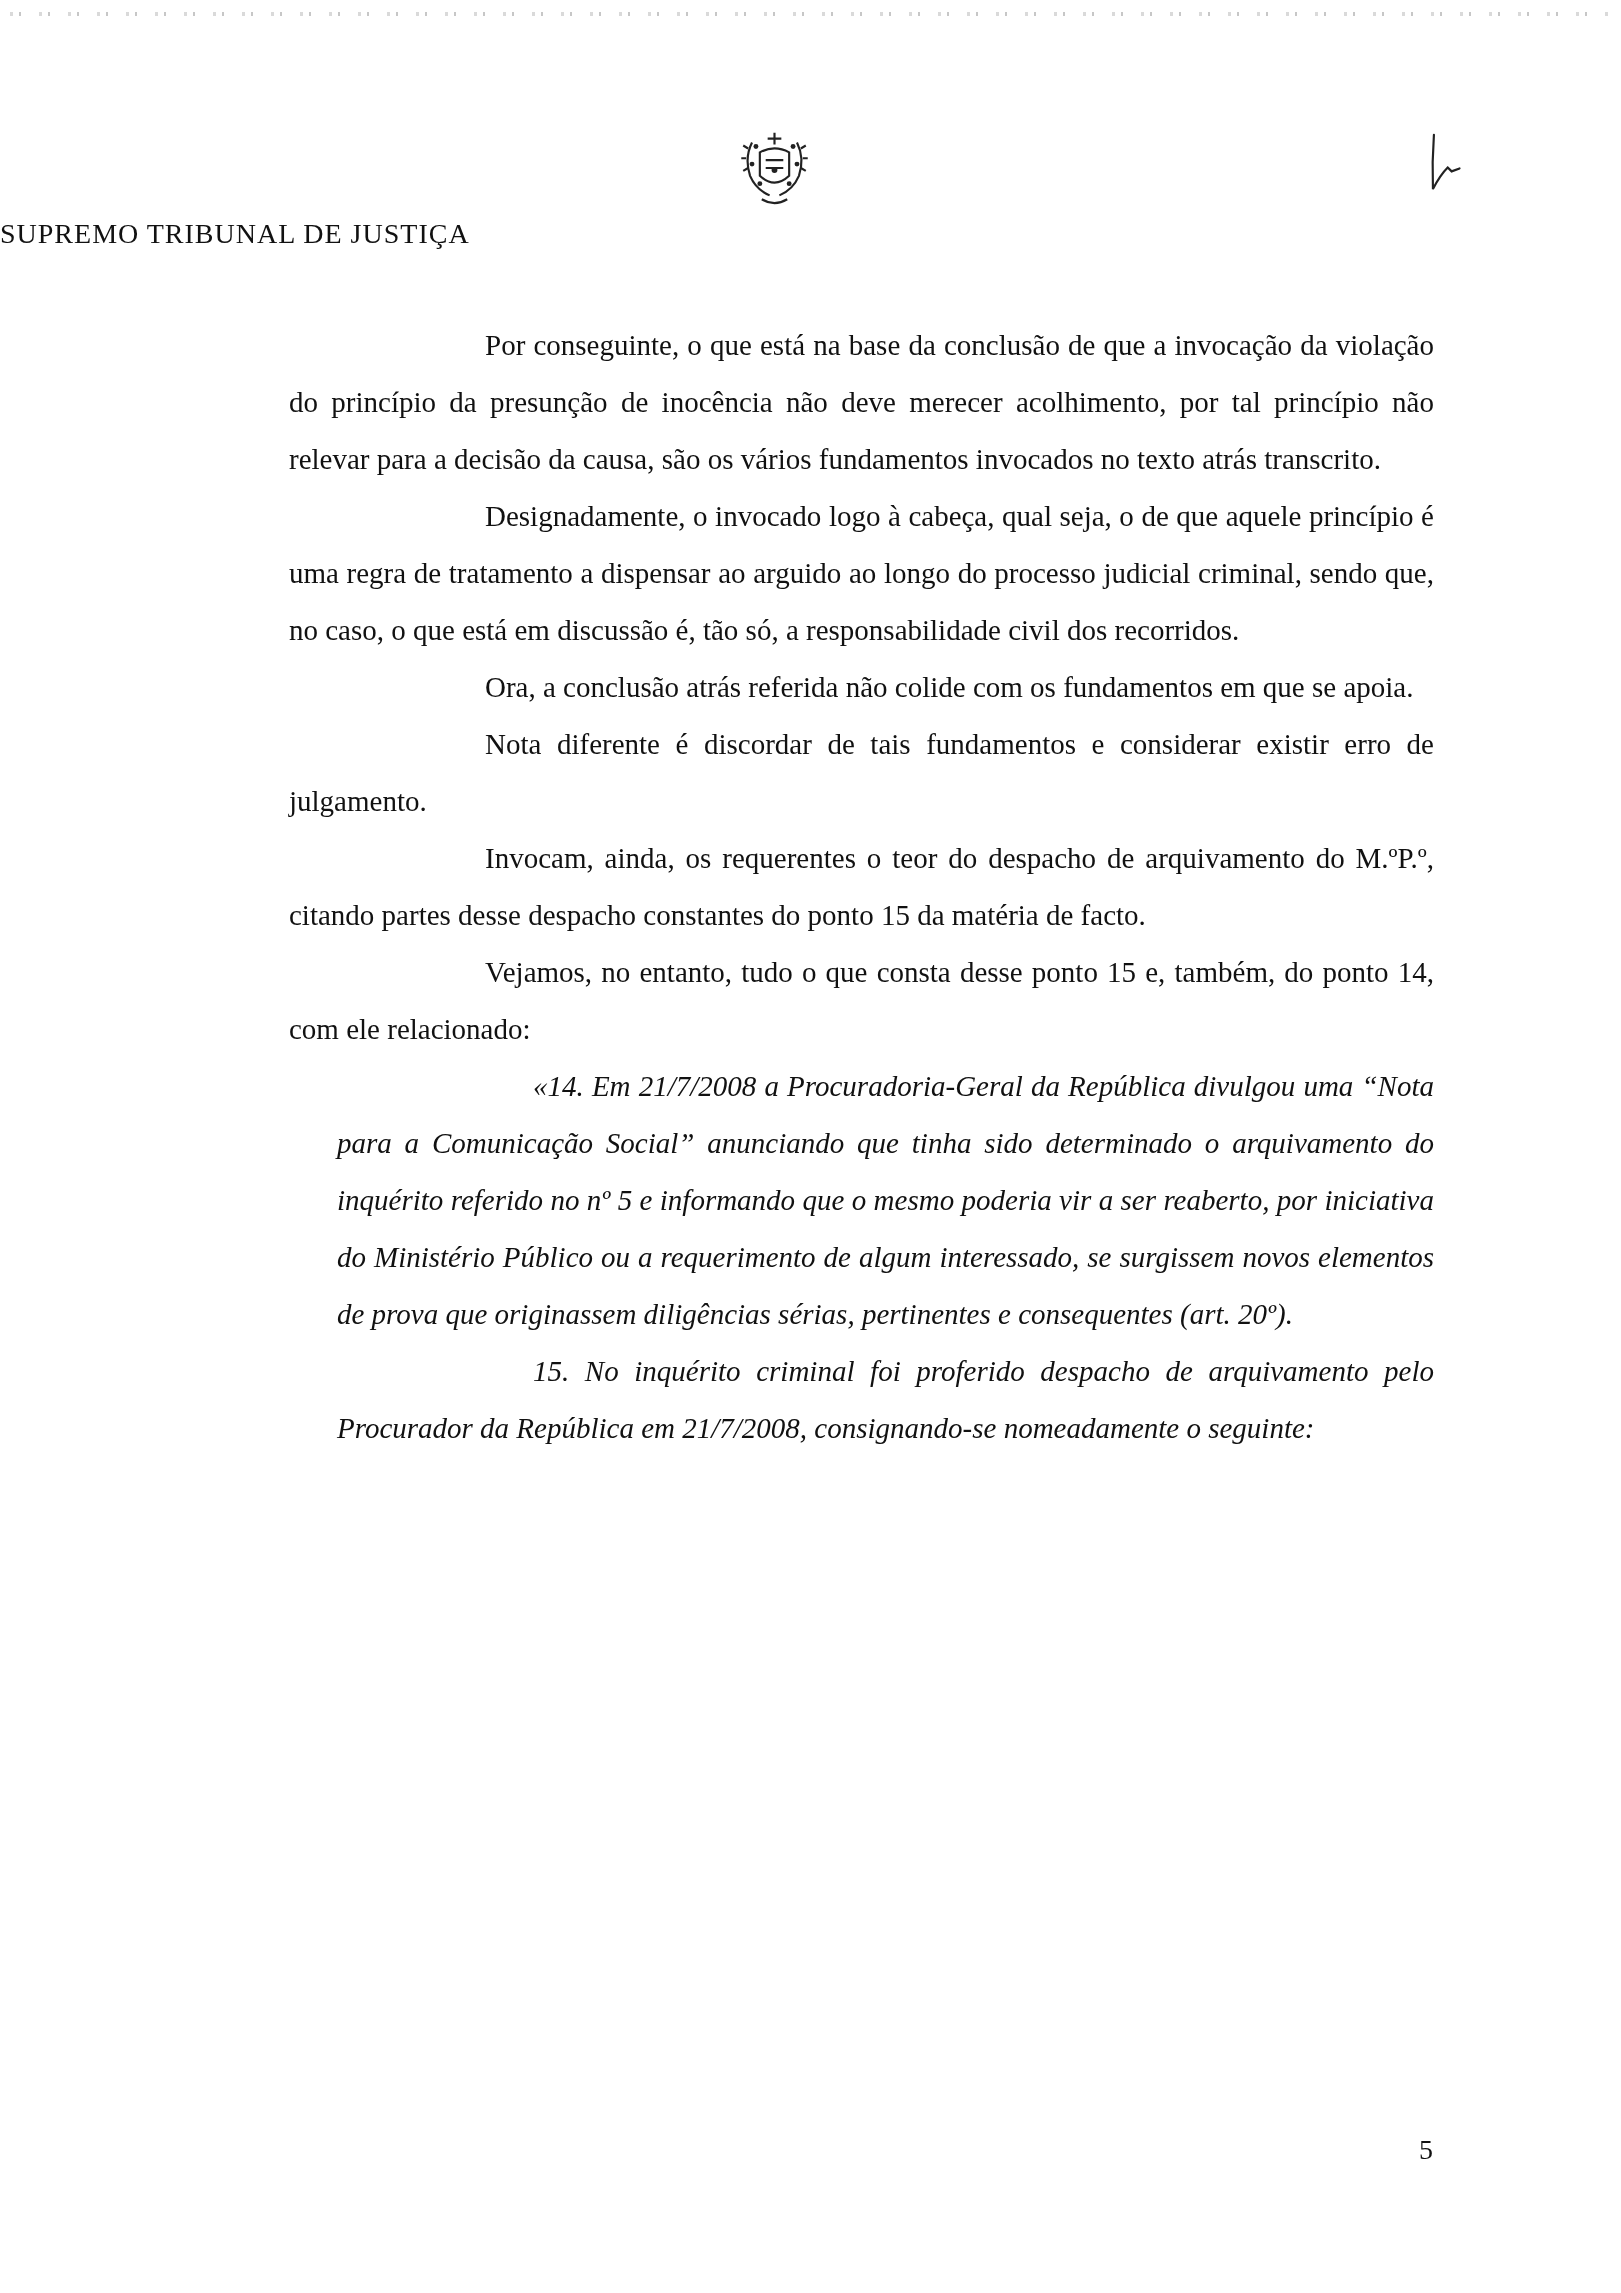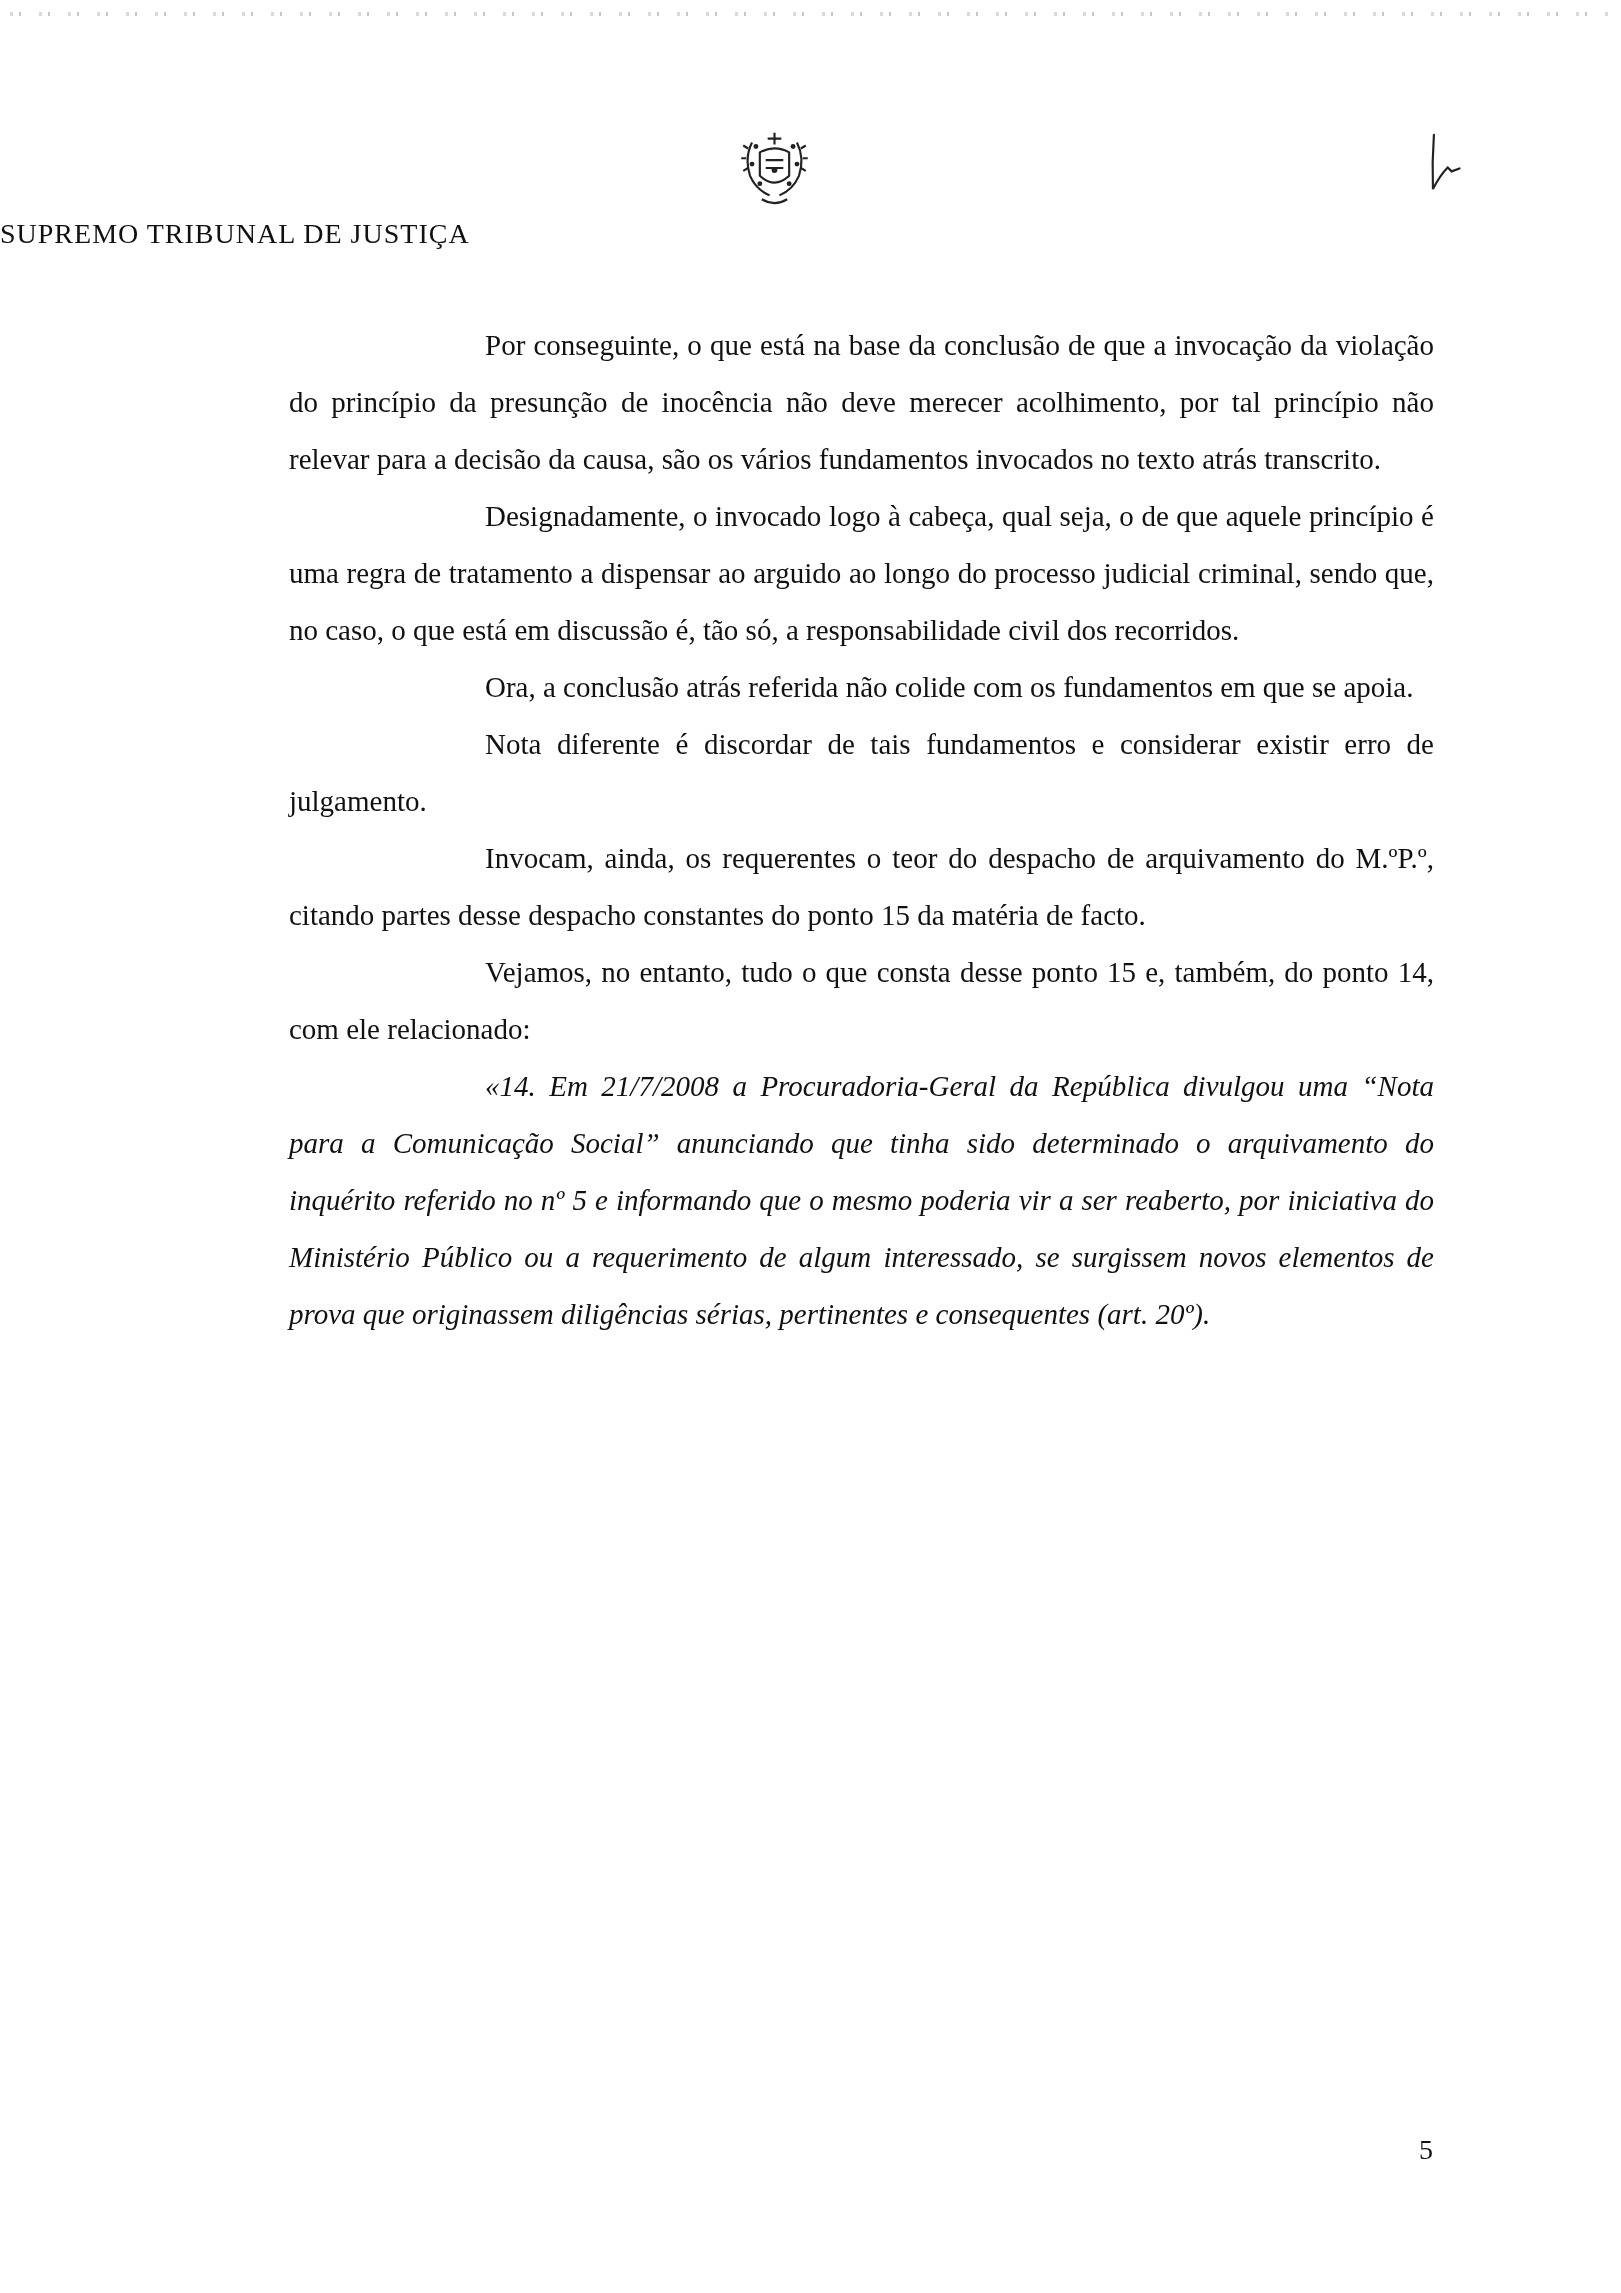--- a/index.html
+++ b/index.html
@@ -5,21 +5,21 @@
   html, body { margin: 0; padding: 0; background: #ffffff; }
   body { width: 1621px; height: 2294px; position: relative; overflow: hidden; font-family: "Liberation Serif", "DejaVu Serif", serif; color: #111; }
   .scan-noise { position: absolute; top: 11.8px; left: 9.8px; width: 1598px; height: 3.9px;
     background: repeating-linear-gradient(90deg, #bbb 0 2.9px, transparent 2.9px 8.8px, #999 8.8px 10.8px, transparent 10.8px 29px); opacity: .55; }
   .signature { position: absolute; left: 1426px; top: 132px; width: 69px; height: 64px; }
   .emblem { position: absolute; left: 740px; top: 125px; width: 69px; height: 86px; }
   .header-title { position: absolute; top: 218px; left: 0; width: 1621px; font-size: 28px; letter-spacing: 1px; }
   .text-block { position: absolute; left: 289px; width: 1145px; top: 317px; font-size: 29px; line-height: 57px; }
   .para { margin: 0; text-align: justify; text-indent: 196px; }
   .para.it { font-style: italic; }
-  .para.deep { text-indent: 196px; }
+  .para.deep { text-indent: 196px; margin-left: 48px; }
   .page-number { position: absolute; left: 1419px; top: 2134px; font-size: 28px; }
 </style>
 </head>
 <body>
 
 <div class="scan-noise"></div>
 
 <svg class="emblem" viewBox="0 0 70 88">
   <g fill="none" stroke="#222" stroke-width="2.2">
     <path d="M35 8 L35 20 M28 14 L42 14"></path>
@@ -48,16 +48,17 @@
 </svg>
 
 <div class="text-block">
   <p class="para">Por conseguinte, o que está na base da conclusão de que a invocação da violação do princípio da presunção de inocência não deve merecer acolhimento, por tal princípio não relevar para a decisão da causa, são os vários fundamentos invocados no texto atrás transcrito.</p>
   <p class="para">Designadamente, o invocado logo à cabeça, qual seja, o de que aquele princípio é uma regra de tratamento a dispensar ao arguido ao longo do processo judicial criminal, sendo que, no caso, o que está em discussão é, tão só, a responsabilidade civil dos recorridos.</p>
   <p class="para">Ora, a conclusão atrás referida não colide com os fundamentos em que se apoia.</p>
   <p class="para">Nota diferente é discordar de tais fundamentos e considerar existir erro de julgamento.</p>
   <p class="para">Invocam, ainda, os requerentes o teor do despacho de arquivamento do M.ºP.º, citando partes desse despacho constantes do ponto 15 da matéria de facto.</p>
   <p class="para">Vejamos, no entanto, tudo o que consta desse ponto 15 e, também, do ponto 14, com ele relacionado:</p>
   <p class="para it deep">«14. Em 21/7/2008 a Procuradoria-Geral da República divulgou uma “Nota para a Comunicação Social” anunciando que tinha sido determinado o arquivamento do inquérito referido no nº 5 e informando que o mesmo poderia vir a ser reaberto, por iniciativa do Ministério Público ou a requerimento de algum interessado, se surgissem novos elementos de prova que originassem diligências sérias, pertinentes e consequentes  (art. 20º).</p>
+  <p class="para it deep">15. No inquérito criminal foi proferido despacho de arquivamento pelo Procurador da República em 21/7/2008, consignando-se nomeadamente o seguinte:</p>
 </div>
 
 <div class="page-number">5</div>
 
 
 </body></html>

